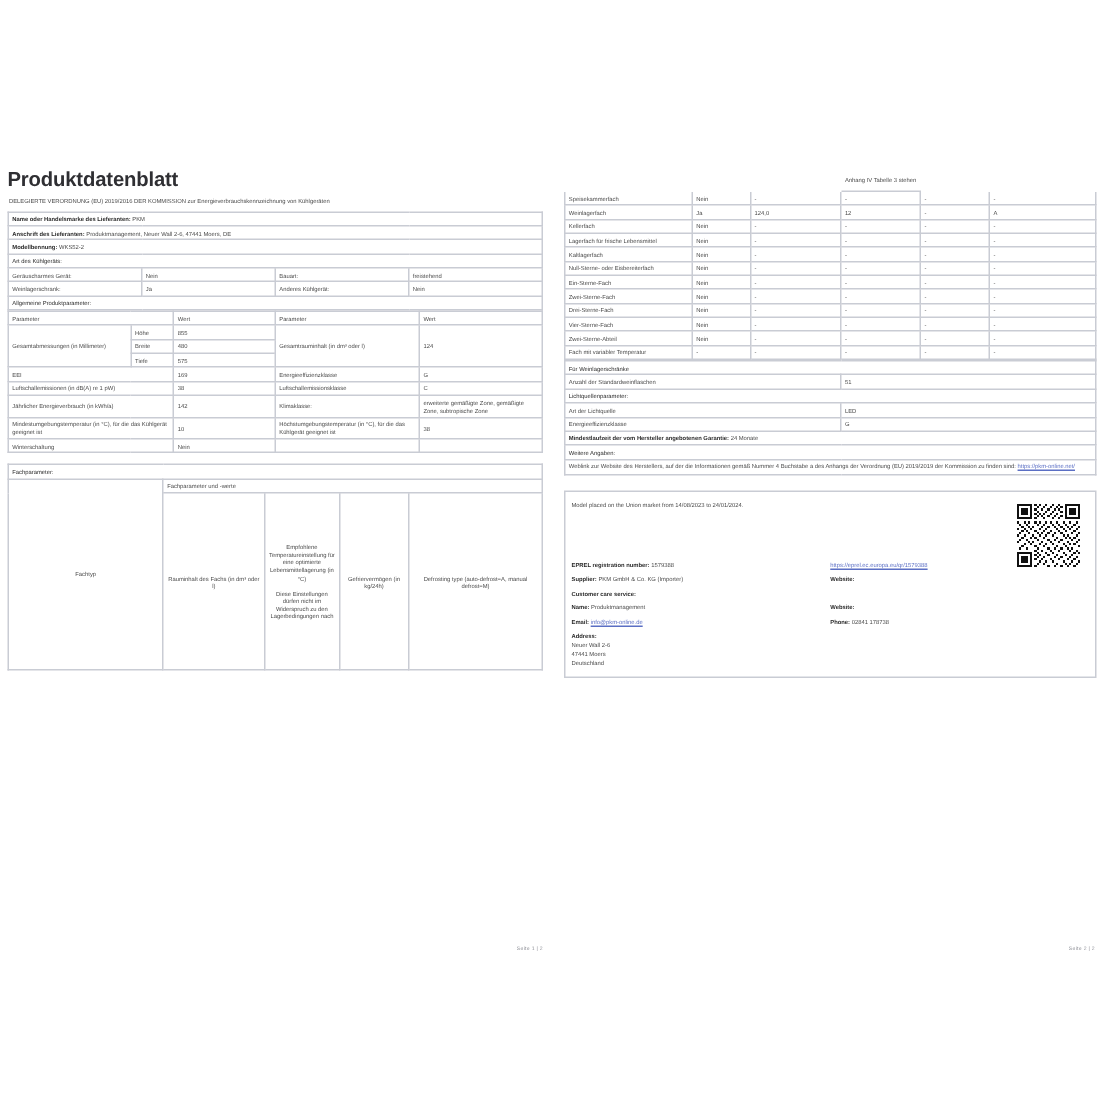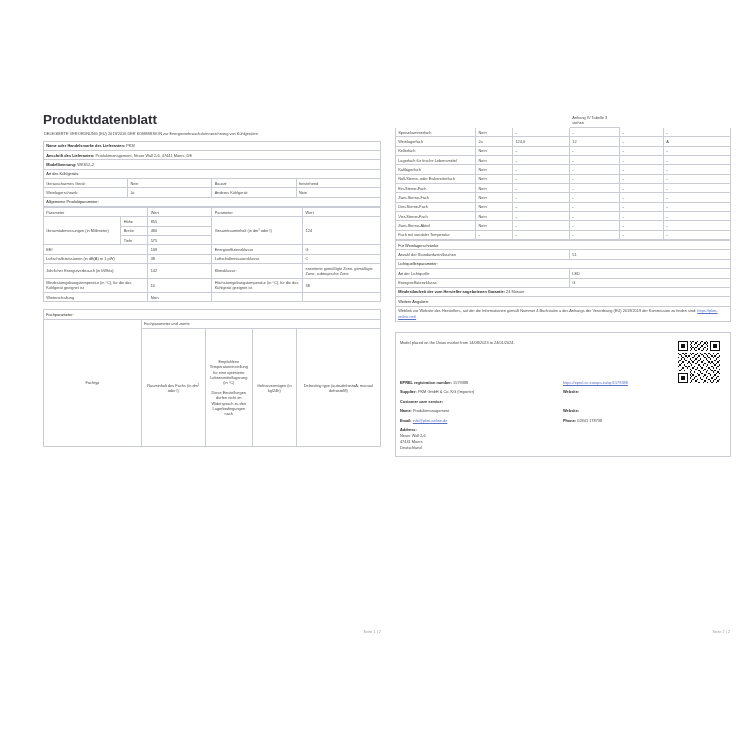--- a/index.html
+++ b/index.html
@@ -14,21 +14,21 @@
     position: relative;
     width: 736px; height: 736px;
     background: #ffffff;
     display: flex;
     padding: 112px 0 118px 0;
   }
   .page {
     position: relative;
     height: 100%;
   }
-  .page-left  { width: 368px; padding: 0 6px 0 5px; margin-left: 38px; }
+  .page-left  { width: 368px; padding: 0 6px 0 5px; }
   .page-right { width: 368px; padding: 0 5px 0 8px; }
 
   
   table.t {
     width: 100%;
     border-collapse: collapse;
     table-layout: fixed;
     font-size: 3.9px;
     line-height: 1.32;
     color: #4a4a4a;

